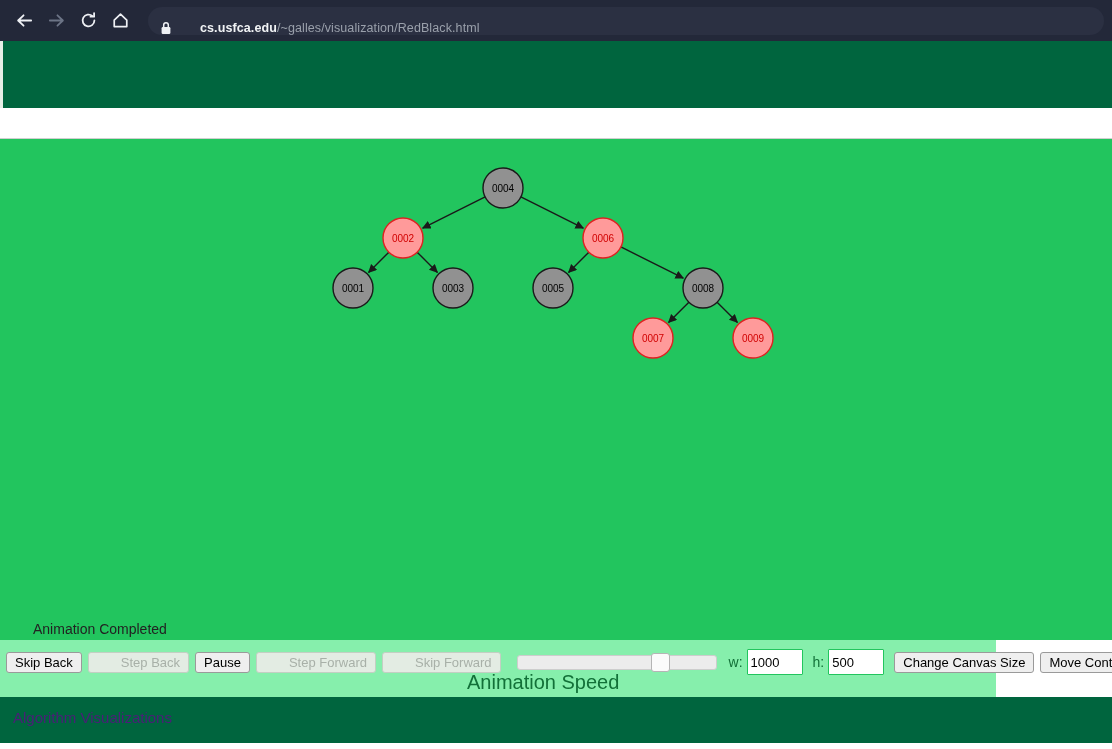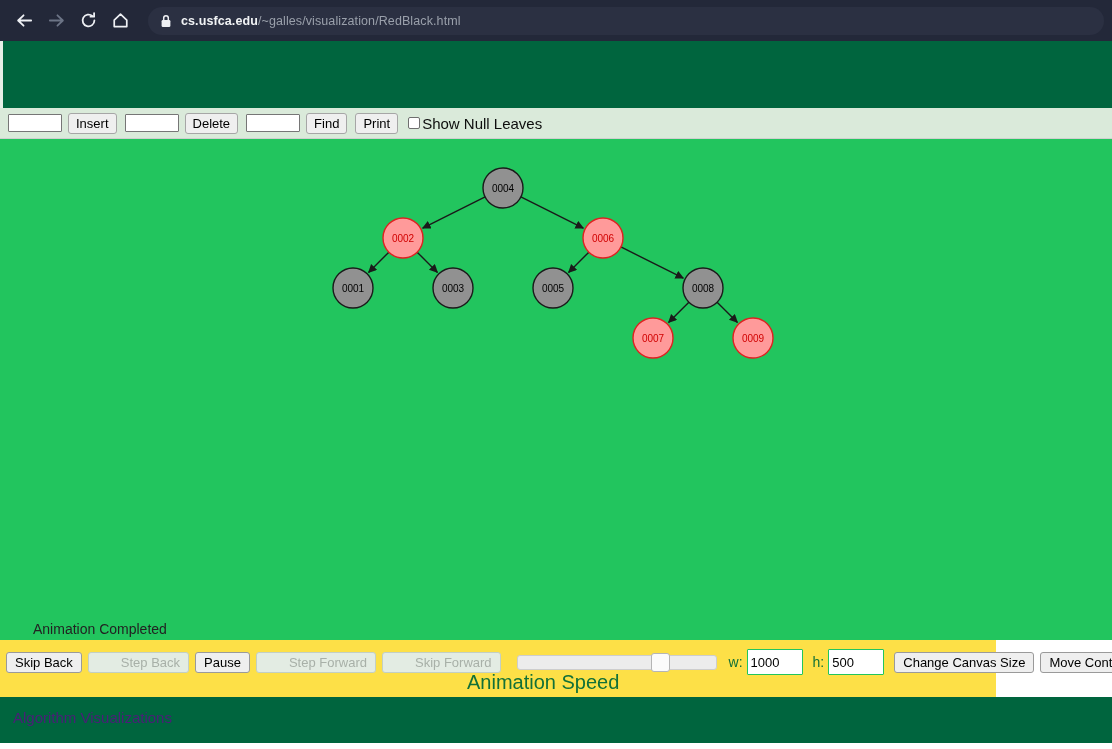--- a/index.html
+++ b/index.html
@@ -39,24 +39,25 @@
     flex: 0 0 auto;
   }
   .nav-btn svg { display: block; }
   .omnibox {
     margin-left: 12px;
     height: 28px;
     flex: 1 1 auto;
     background: #2b3042;
     border-radius: 14px;
     display: flex;
-    align-items: center;
+    align-items: flex-end;
     padding: 0 12px;
     box-sizing: border-box;
     overflow: hidden;
+    gap: 19px;
   }
   .lock-icon { margin-right: 9px; flex: 0 0 auto; display:flex; }
   .url-text {
     font-size: 12.5px;
     white-space: nowrap;
     overflow: hidden;
     text-overflow: ellipsis;
     letter-spacing: .1px;
   }
   .url-domain { color: #f1f3f5; font-weight: bold; }
@@ -168,21 +169,21 @@
     color: #222;
     white-space: nowrap;
   }
 
   
   .bottom-controls {
     position: absolute;
     left: 0; top: 640px;
     width: 996px;
     height: 57px;
-    background: #fde047;
+    background: #86efac;
     box-sizing: border-box;
   }
   .bc-row {
     position: absolute;
     left: 6px; top: 9px;
     display: flex;
     align-items: center;
   }
   .anim-btn {
     height: 21px;
@@ -340,33 +341,20 @@
         </svg>
       </span>
       <span class="url-text"><span class="url-domain">cs.usfca.edu</span><span class="url-path">/~galles/visualization/RedBlack.html</span></span>
     </div>
   </div>
 
   <div class="page-header">
     <div class="header-left-edge"></div>
   </div>
 
-  <div class="top-controls">
-    <input class="ctl-input" type="text" value="" style="">
-    <button class="ctl-btn">Insert</button>
-    <input class="ctl-input" type="text" value="" style="">
-    <button class="ctl-btn">Delete</button>
-    <input class="ctl-input" type="text" value="" style="">
-    <button class="ctl-btn">Find</button>
-    <button class="ctl-btn">Print</button>
-    <div class="checkbox-wrap">
-      <span class="fake-checkbox"></span>
-      <span class="checkbox-label">Show Null Leaves</span>
-    </div>
-  </div>
 
   <div class="canvas-area">
     <svg class="canvas-svg" width="1112" height="500">
       <defs>
         <marker id="arrowhead" markerWidth="7" markerHeight="7" refX="5.6" refY="3" orient="auto">
           <path d="M0,0 L6.2,3 L0,6 Z" fill="#1a1a1a"></path>
         </marker>
       </defs>
       <g id="edge-layer">
           <line x1="485.1114561800017" y1="57.94427190999916" x2="422.67739820199813" y2="89.16130089900092" stroke="#1a1a1a" stroke-width="1.4" marker-end="url(#arrowhead)"></line>

